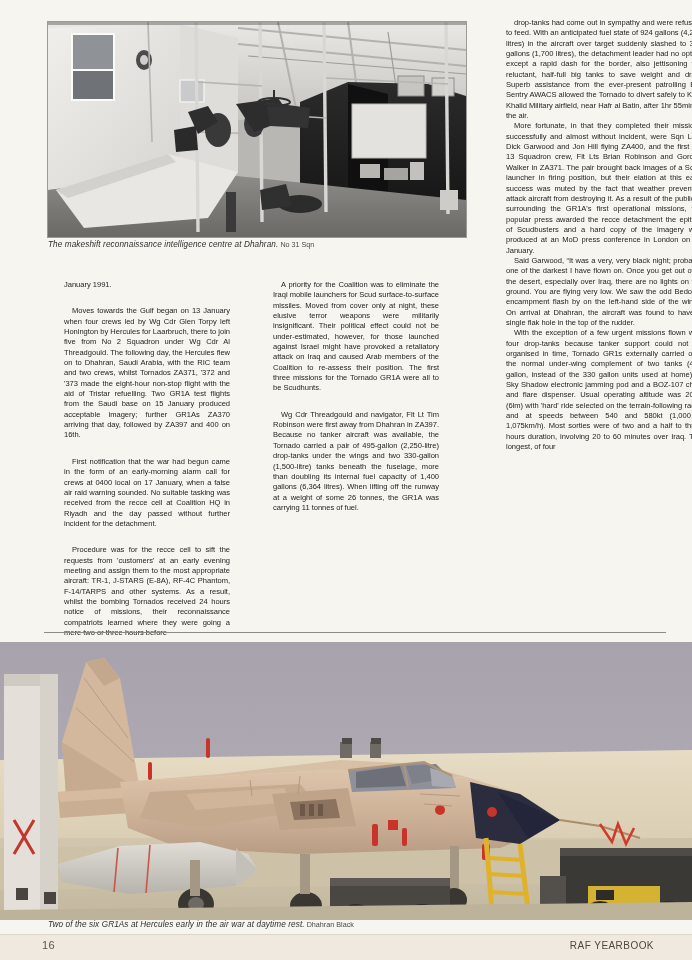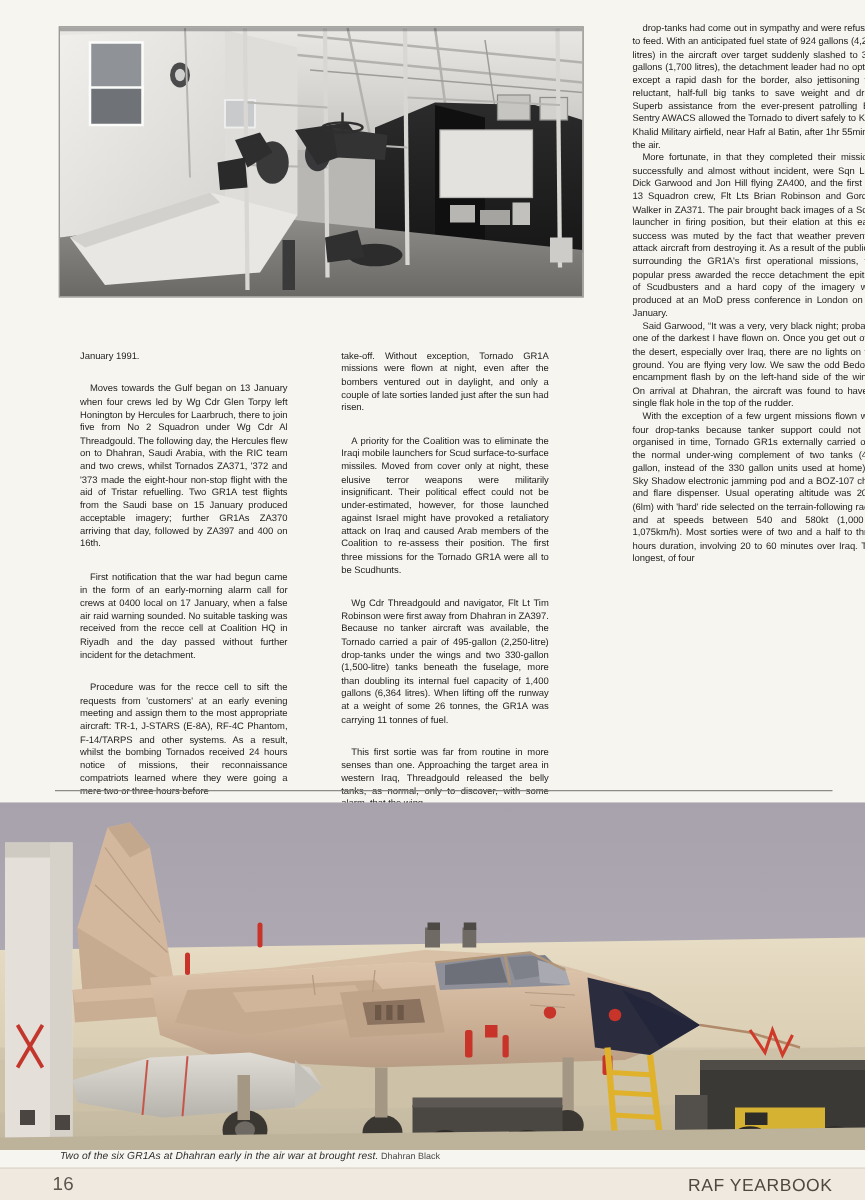--- a/index.html
+++ b/index.html
@@ -138,30 +138,30 @@
   }
   .footer-line {
     position: absolute;
     left: 0; top: 0; width: 692px; height: 1px;
     background: #dcd5c9;
   }
   .page-number {
     position: absolute;
     left: 42px;
     top: 939px;
-    font-size: 15px;
+    font-size: 11px;
     color: #5b554e;
     letter-spacing: 0.3px;
     text-align: right;
   }
   .publication {
     position: absolute;
-    right: 26px;
+    right: 38px;
     top: 940px;
-    font-size: 14px;
+    font-size: 10px;
     color: #4e4840;
     letter-spacing: 0.45px;
     padding-left: 48px;
   }
 </style>
 </head>
 <body>
 
 <div class="page">
 
@@ -256,40 +256,41 @@
 
       <rect x="312" y="142" width="20" height="14" fill="#b7b6b2"></rect>
       <rect x="336" y="146" width="24" height="12" fill="#a5a4a1"></rect>
       <rect x="362" y="140" width="14" height="18" fill="#c2c1be"></rect>
       <rect x="392" y="168" width="18" height="20" fill="#cdccc9"></rect>
 
       <rect x="0" y="0" width="418" height="3" fill="#2a2a2b" opacity="0.35"></rect>
     </svg>
   </div>
 
+  <div class="cap-top">
+    <span class="cap-main">The makeshift reconnaissance intelligence centre at Dhahran.</span><span class="cap-credit">No 31 Sqn</span>
+  </div>
 
   <div class="col-right">
     <p>drop-tanks had come out in sympathy and were refusing to feed. With an anticipated fuel state of 924 gallons (4,200 litres) in the aircraft over target suddenly slashed to 374 gallons (1,700 litres), the detachment leader had no option except a rapid dash for the border, also jettisoning the reluctant, half-full big tanks to save weight and drag. Superb assistance from the ever-present patrolling E-3 Sentry AWACS allowed the Tornado to divert safely to King Khalid Military airfield, near Hafr al Batin, after 1hr 55min in the air.</p>
     <p>More fortunate, in that they completed their missions successfully and almost without incident, were Sqn Ldrs Dick Garwood and Jon Hill flying ZA400, and the first No 13 Squadron crew, Flt Lts Brian Robinson and Gordon Walker in ZA371. The pair brought back images of a Scud launcher in firing position, but their elation at this early success was muted by the fact that weather prevented attack aircraft from destroying it. As a result of the publicity surrounding the GR1A's first operational missions, the popular press awarded the recce detachment the epithet of Scudbusters and a hard copy of the imagery was produced at an MoD press conference in London on 20 January.</p>
     <p>Said Garwood, “It was a very, very black night; probably one of the darkest I have flown on. Once you get out over the desert, especially over Iraq, there are no lights on the ground. You are flying very low. We saw the odd Bedouin encampment flash by on the left-hand side of the wing”. On arrival at Dhahran, the aircraft was found to have a single flak hole in the top of the rudder.</p>
     <p>With the exception of a few urgent missions flown with four drop-tanks because tanker support could not be organised in time, Tornado GR1s externally carried only the normal under-wing complement of two tanks (495 gallon, instead of the 330 gallon units used at home), a Sky Shadow electronic jamming pod and a BOZ-107 chaff and flare dispenser. Usual operating altitude was 200ft (6lm) with 'hard' ride selected on the terrain-following radar and at speeds between 540 and 580kt (1,000 – 1,075km/h). Most sorties were of two and a half to three hours duration, involving 20 to 60 minutes over Iraq. The longest, of four</p>
   </div>
 
   <div class="cols">
     <div class="col c1">
       <p class="noindent">January 1991.</p>
       <p>Moves towards the Gulf began on 13 January when four crews led by Wg Cdr Glen Torpy left Honington by Hercules for Laarbruch, there to join five from No 2 Squadron under Wg Cdr Al Threadgould. The following day, the Hercules flew on to Dhahran, Saudi Arabia, with the RIC team and two crews, whilst Tornados ZA371, '372 and '373 made the eight-hour non-stop flight with the aid of Tristar refuelling. Two GR1A test flights from the Saudi base on 15 January produced acceptable imagery; further GR1As ZA370 arriving that day, followed by ZA397 and 400 on 16th.</p>
       <p>First notification that the war had begun came in the form of an early-morning alarm call for crews at 0400 local on 17 January, when a false air raid warning sounded. No suitable tasking was received from the recce cell at Coalition HQ in Riyadh and the day passed without further incident for the detachment.</p>
       <p>Procedure was for the recce cell to sift the requests from 'customers' at an early evening meeting and assign them to the most appropriate aircraft: TR-1, J-STARS (E-8A), RF-4C Phantom, F-14/TARPS and other systems. As a result, whilst the bombing Tornados received 24 hours notice of missions, their reconnaissance compatriots learned where they were going a mere two or three hours before</p>
     </div>
     <div class="col c2">
-      <p class="noindent">take-off. Without exception, Tornado GR1A missions were flown at night, even after the bombers ventured out in daylight, and only a couple of late sorties landed just after the sun had risen.</p>
       <p>A priority for the Coalition was to eliminate the Iraqi mobile launchers for Scud surface-to-surface missiles. Moved from cover only at night, these elusive terror weapons were militarily insignificant. Their political effect could not be under-estimated, however, for those launched against Israel might have provoked a retaliatory attack on Iraq and caused Arab members of the Coalition to re-assess their position. The first three missions for the Tornado GR1A were all to be Scudhunts.</p>
       <p>Wg Cdr Threadgould and navigator, Flt Lt Tim Robinson were first away from Dhahran in ZA397. Because no tanker aircraft was available, the Tornado carried a pair of 495-gallon (2,250-litre) drop-tanks under the wings and two 330-gallon (1,500-litre) tanks beneath the fuselage, more than doubling its internal fuel capacity of 1,400 gallons (6,364 litres). When lifting off the runway at a weight of some 26 tonnes, the GR1A was carrying 11 tonnes of fuel.</p>
-      <p>This first sortie was far from routine in more senses than one. Approaching the target area in western Iraq, Threadgould released the belly tanks, as normal, only to discover, with some alarm, that the wing</p>
     </div>
     <div class="col c3"></div>
   </div>
 
   <div class="rule"></div>
 
   <div class="photo-bottom">
     <svg class="pb-canvas" viewBox="0 0 692 278" preserveAspectRatio="none">
       <defs>
         <linearGradient id="skyg" x1="0" y1="0" x2="0" y2="1">
@@ -439,21 +440,21 @@
         <ellipse cx="600" cy="268" rx="14" ry="9" fill="#2a2825"></ellipse>
         <ellipse cx="668" cy="268" rx="14" ry="9" fill="#2a2825"></ellipse>
       </g>
       <rect x="540" y="234" width="26" height="30" fill="#53504b"></rect>
 
       <path d="M0,268 L692,260 L692,278 L0,278 Z" fill="#bdb29a"></path>
     </svg>
   </div>
 
   <div class="cap-bottom">
-    <span class="cap-main">Two of the six GR1As at Dhahran early in the air war at brought rest.</span><span class="cap-credit">Dhahran Black</span>
+    <span class="cap-main">Two of the six GR1As at Hercules early in the air war at daytime rest.</span><span class="cap-credit">Dhahran Black</span>
   </div>
 
   <div class="footer">
     <div class="footer-line"></div>
   </div>
   <div class="page-number">16</div>
   <div class="publication">RAF YEARBOOK</div>
 
 </div>
 

